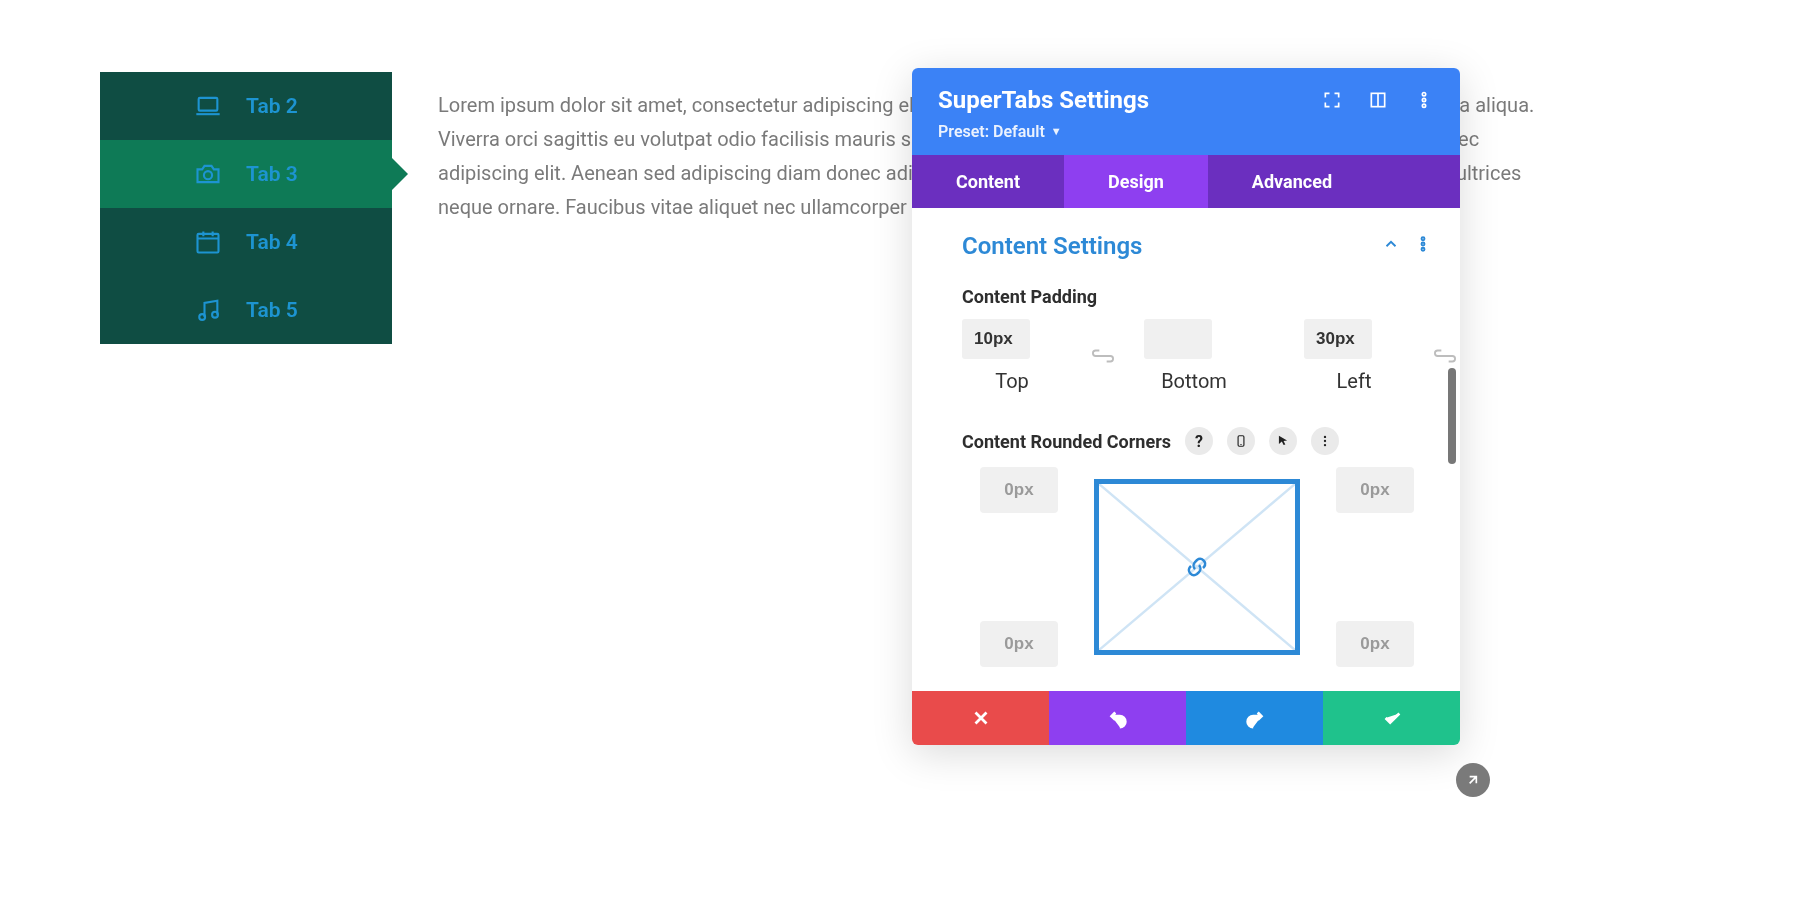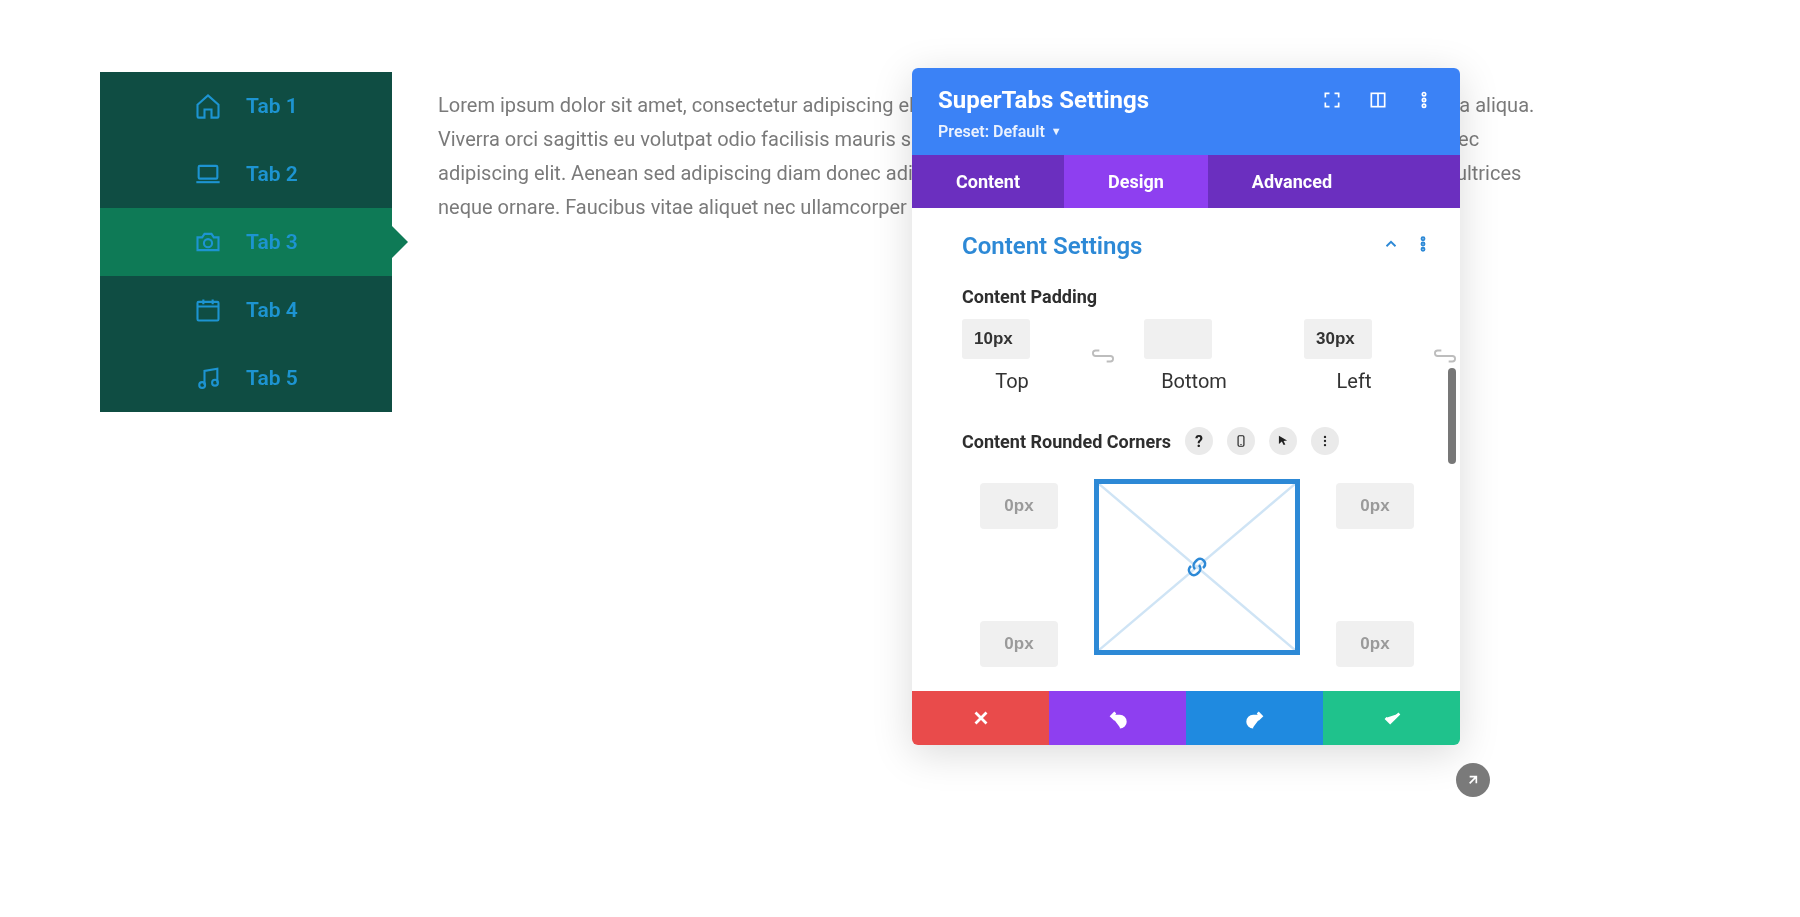--- a/index.html
+++ b/index.html
@@ -146,21 +146,21 @@
     }
     .corners-box {
       position: relative;
       height: 200px;
       margin-top: 10px;
     }
     .corner-input {
       position: absolute;
       width: 78px; height: 46px;
       background: #f0f0f0; border: none; border-radius: 4px;
-      text-align: center; font-size: 17px; font-weight: 600; color: #9a9a9a; margin-top: 16px;
+      text-align: center; font-size: 17px; font-weight: 600; color: #9a9a9a;
     }
     .ci-tl { top: 0; left: 18px; }
     .ci-tr { top: 0; right: 18px; }
     .ci-bl { bottom: 0; left: 18px; }
     .ci-br { bottom: 0; right: 18px; }
     .corner-rect {
       position: absolute;
       left: 132px; right: 132px; top: 12px; bottom: 12px;
       border: 5px solid #2d89d6;
     }
@@ -197,28 +197,20 @@
       width: 34px; height: 34px; border-radius: 50%;
       background: #7a7a7a; display: flex; align-items: center; justify-content: center;
       cursor: pointer;
     }
     .fab-expand svg { width: 16px; height: 16px; stroke: #fff; fill: none; stroke-width: 2.5; }
   </style>
 </head>
 <body>
 
 <div class="tabs-wrap">
-  <div class="tab-item">
-    <span class="tab-icon">
-      <svg viewBox="0 0 24 24">
-          <path d="M3 11l9-8 9 8v10a1 1 0 0 1-1 1h-5v-7h-6v7H4a1 1 0 0 1-1-1z"></path>
-        </svg>
-    </span>
-    <span>Tab 1</span>
-  </div>
   <div class="tab-item">
     <span class="tab-icon">
       <svg viewBox="0 0 24 24">
           <rect x="4" y="5" width="16" height="11" rx="1"></rect>
           <path d="M2 19h20"></path>
         </svg>
     </span>
     <span>Tab 2</span>
   </div>
   <div class="tab-item active">

